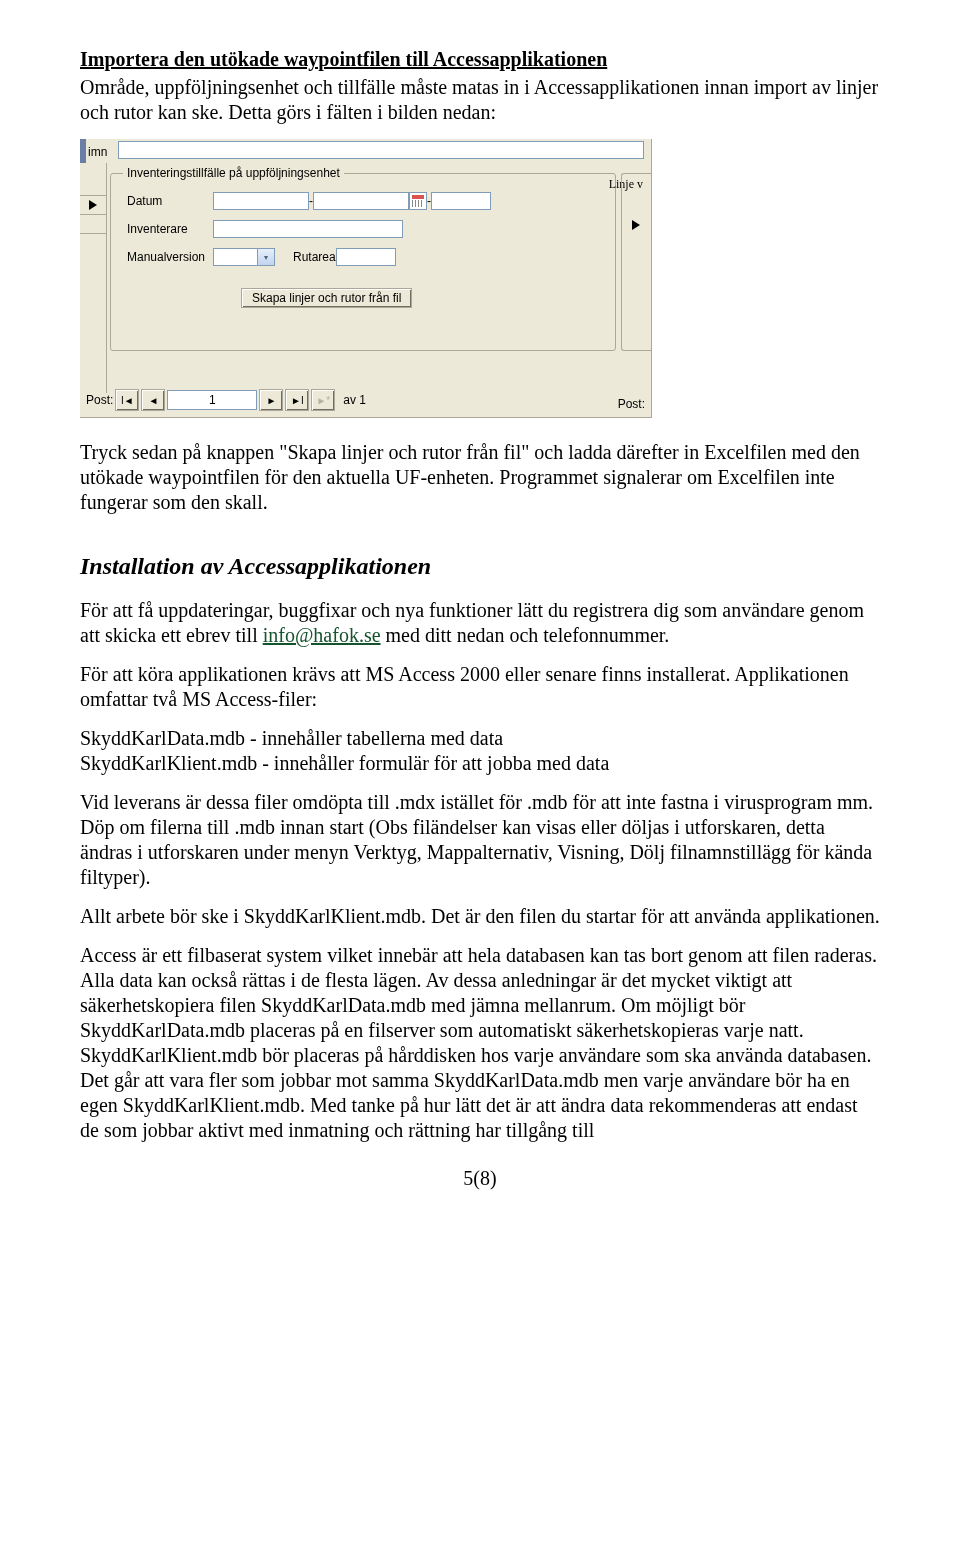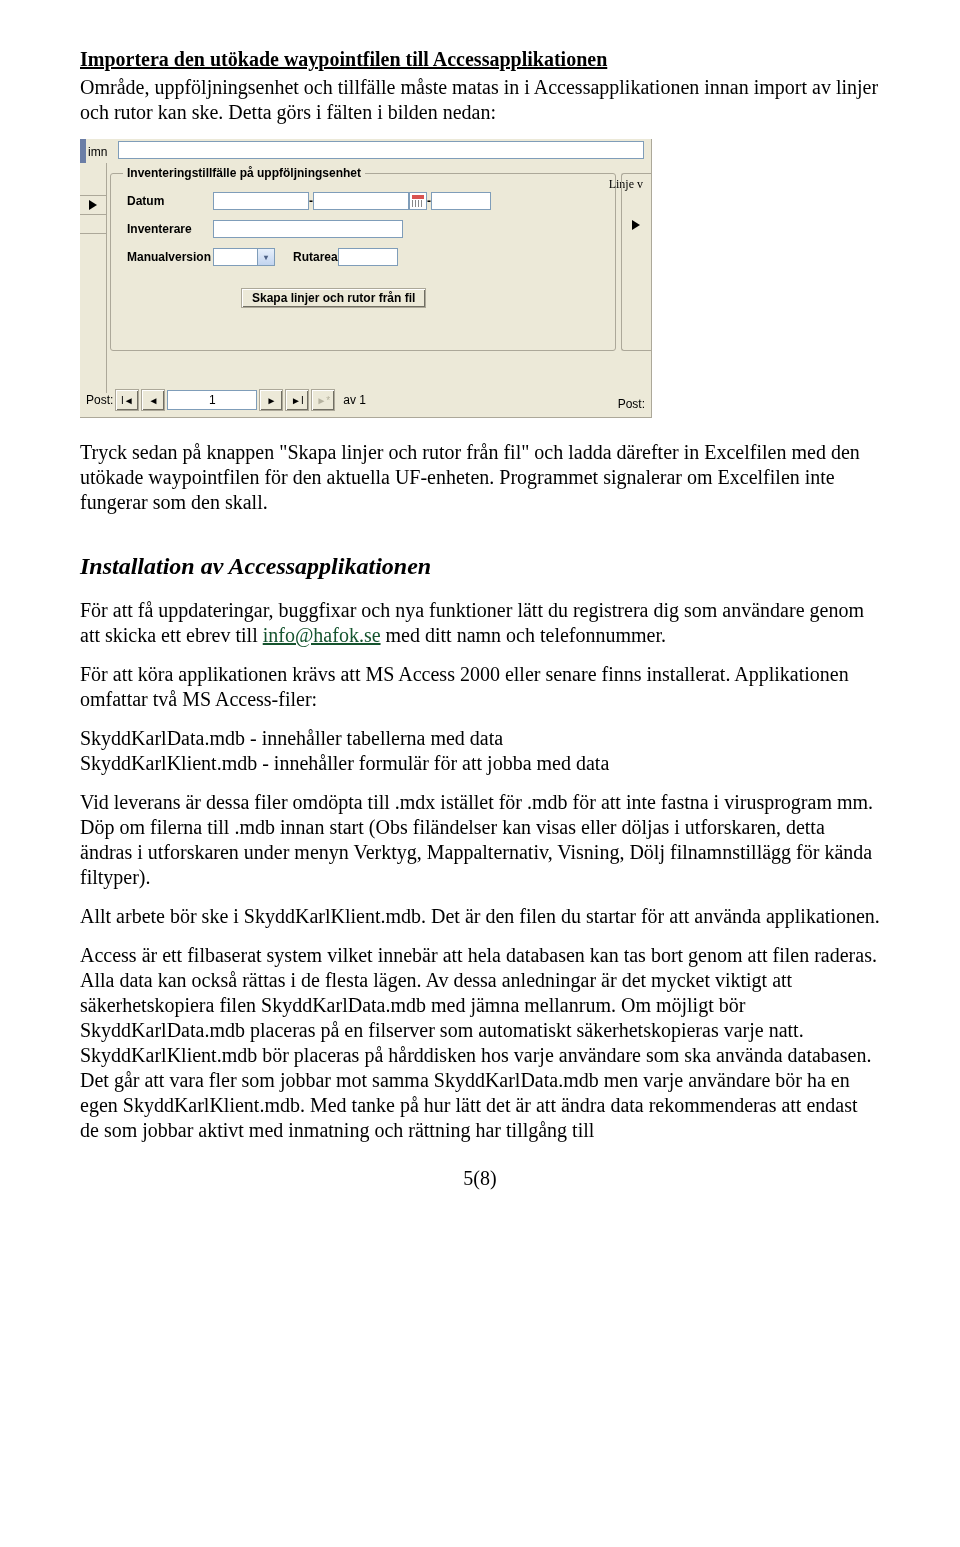--- a/index.html
+++ b/index.html
@@ -75,21 +75,20 @@
 
   .groupbox {
     position: absolute;
     left: 30px;
     top: 34px;
     width: 506px;
     height: 178px;
     border: 1px solid #aca899;
     border-radius: 3px;
     box-sizing: border-box;
-    font-weight: bold;
   }
   .groupbox-legend {
     position: absolute;
     left: 12px;
     top: -8px;
     background: #ece9d8;
     padding: 0 4px;
     font-size: 12px;
   }
   .row {
@@ -340,21 +339,21 @@
         <span>Post:</span>
       </div>
     </div>
   </div>
 
   <p class="body-p">Tryck sedan på knappen "Skapa linjer och rutor från fil" och ladda därefter in Excelfilen med den utökade waypointfilen för den aktuella UF-enheten. Programmet signalerar om Excelfilen inte fungerar som den skall.</p>
 
   <div class="h2">Installation av Accessapplikationen</div>
 
   <p class="body-p">
-    <span>För att få uppdateringar, buggfixar och nya funktioner lätt du registrera dig som användare genom att skicka ett ebrev till </span><a class="mail" href="#">info@hafok.se</a><span> med ditt namn och telefonnummer.</span>
+    <span>För att få uppdateringar, buggfixar och nya funktioner lätt du registrera dig som användare genom att skicka ett ebrev till </span><a class="mail" href="#">info@hafok.se</a><span> med ditt nedan och telefonnummer.</span>
   </p>
 
   <p class="body-p">För att köra applikationen krävs att MS Access 2000 eller senare finns installerat. Applikationen omfattar två MS Access-filer:</p>
 
   <p class="body-p" style="margin-bottom:14px">
     <span>SkyddKarlData.mdb - innehåller tabellerna med data</span><br>
     <span>SkyddKarlKlient.mdb - innehåller formulär för att jobba med data</span>
   </p>
 
   <p class="body-p">Vid leverans är dessa filer omdöpta till .mdx istället för .mdb för att inte fastna i virusprogram mm. Döp om filerna till .mdb innan start (Obs filändelser kan visas eller döljas i utforskaren, detta ändras i utforskaren under menyn Verktyg, Mappalternativ, Visning, Dölj filnamnstillägg för kända filtyper).</p>

